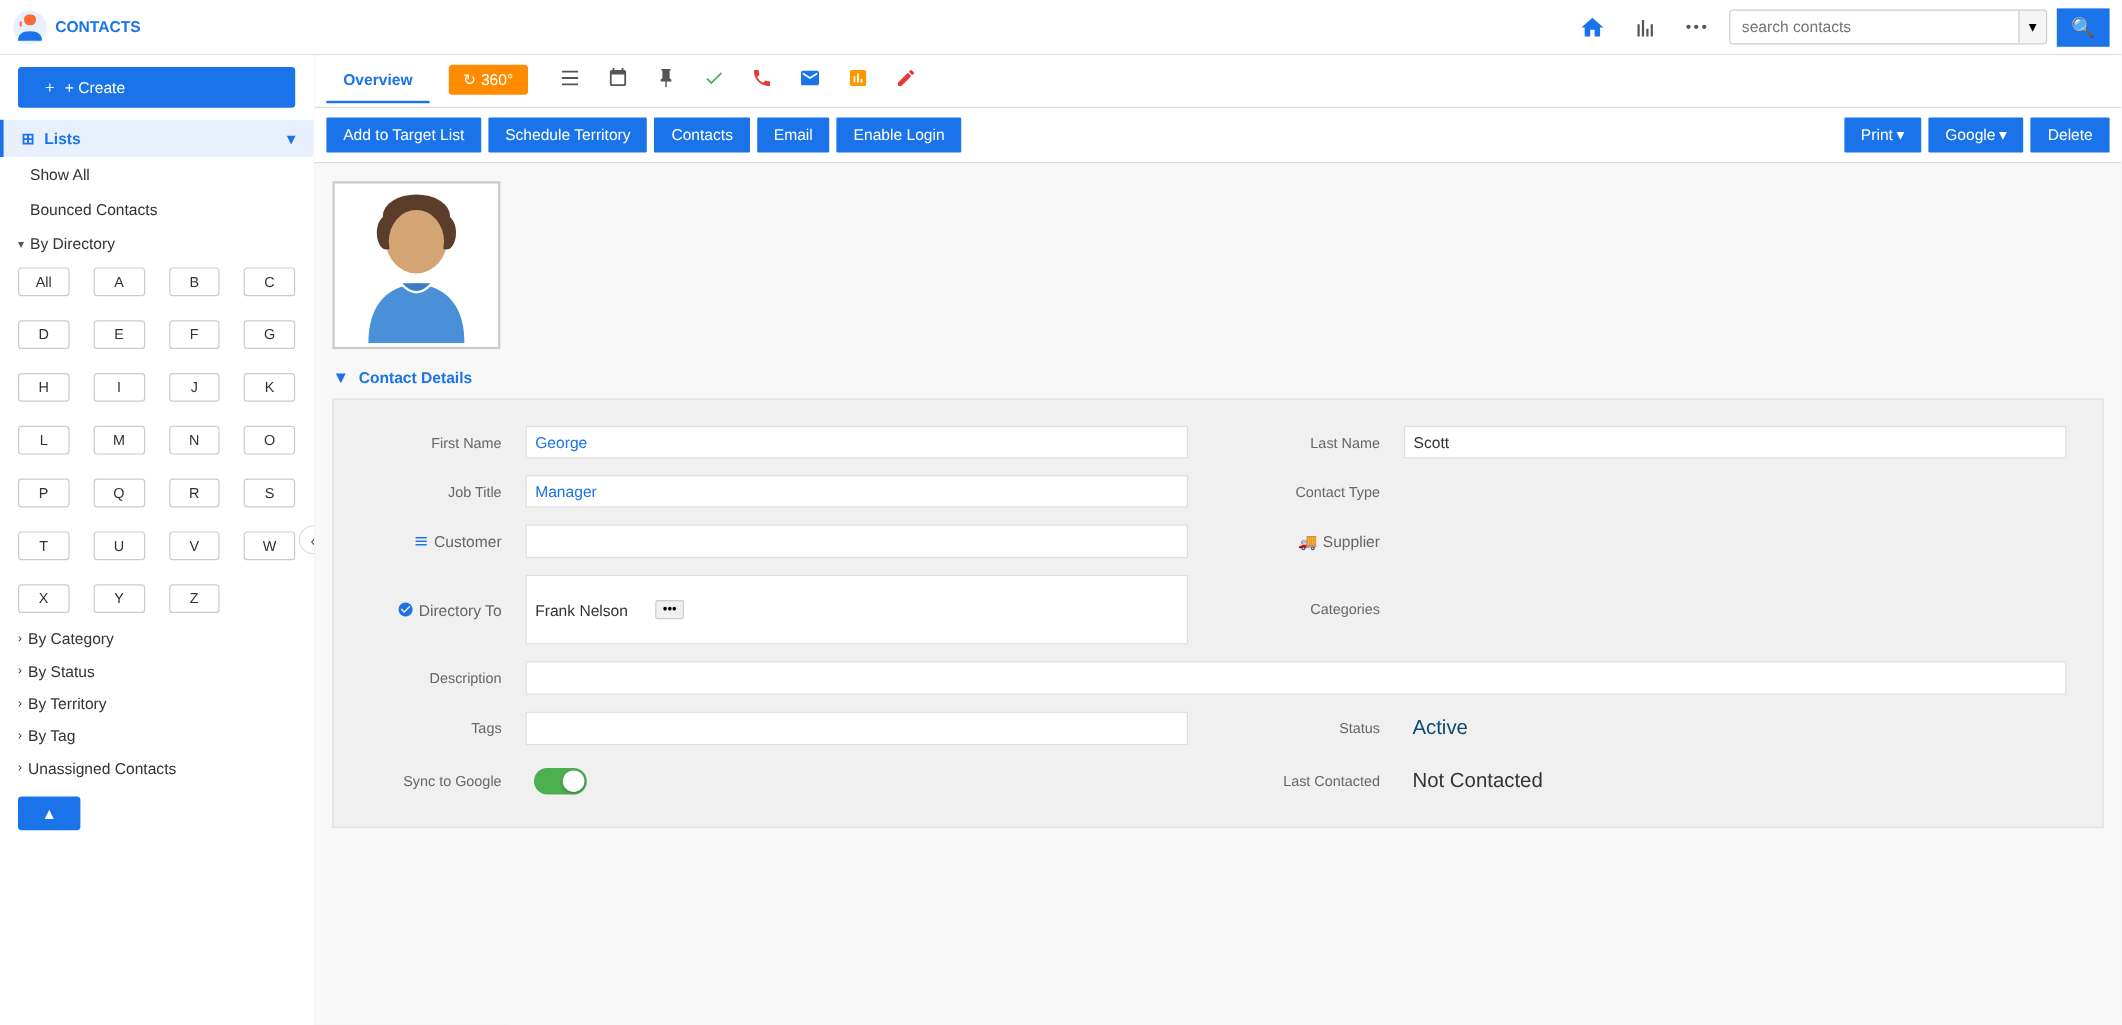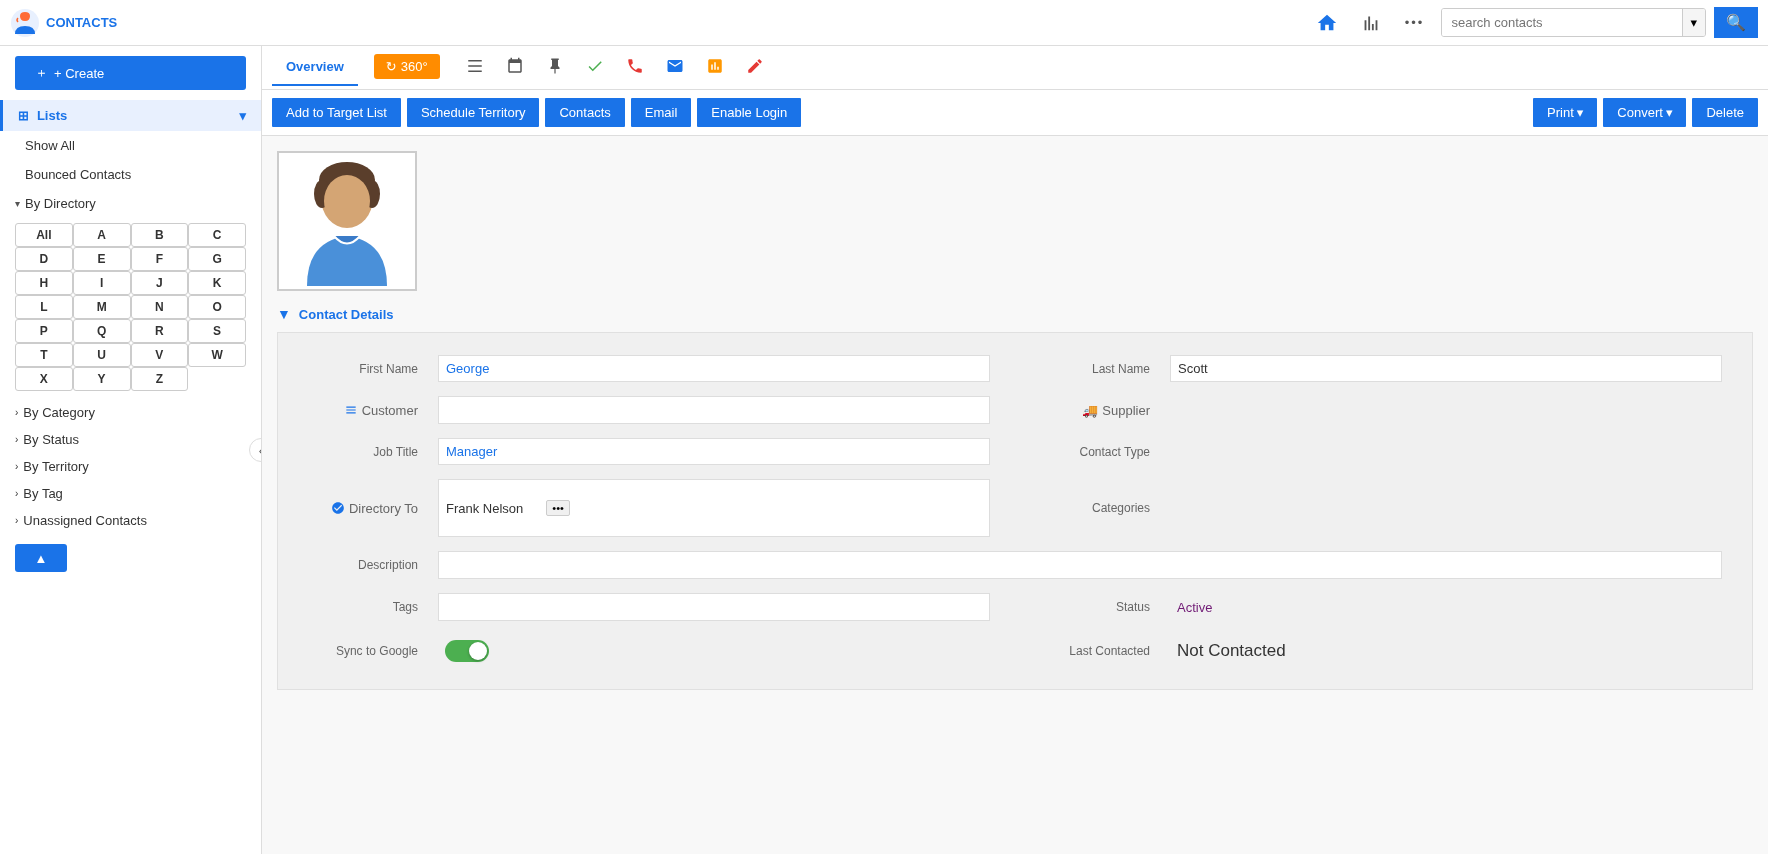--- a/index.html
+++ b/index.html
@@ -122,23 +122,22 @@
       color: #333;
       display: flex;
       align-items: center;
       gap: 5px;
       font-weight: normal;
     }
     .sidebar-collapse-header .arrow { font-size: 10px; color: #555; }
     .directory-grid {
       display: grid;
       grid-template-columns: repeat(4, 1fr);
-      gap: 0;
+      gap: 20px;
       padding: 5px 15px 8px;
-      font-weight: bold;
     }
     .dir-btn {
       border: 1px solid #ccc;
       background: #fff;
       border-radius: 3px;
       padding: 4px 2px;
       text-align: center;
       cursor: pointer;
       font-size: 12px;
       color: #333;
@@ -524,21 +523,21 @@
       <button class="action-btn">Schedule Territory</button>
       <button class="action-btn">Contacts</button>
       <button class="action-btn">Email</button>
       <button class="action-btn">Enable Login</button>
       <div class="right-actions">
         <button class="action-btn action-btn-dropdown">
           <span>Print</span>
           <span>▾</span>
         </button>
         <button class="action-btn action-btn-dropdown">
-          <span>Convert</span>
+          <span>Google</span>
           <span>▾</span>
         </button>
         <button class="action-btn">Delete</button>
       </div>
     </div>
 
     <div class="contact-content">
 
       <div class="avatar-box">
         <svg width="110" height="130" viewBox="0 0 110 130">
@@ -568,20 +567,32 @@
 
             <tr>
               <td class="label-cell">First Name</td>
               <td class="value-cell">
                 <div class="field-display" style="color:#1a73e8;">George</div>
               </td>
               <td class="divider-col"></td>
               <td class="right-label-cell">Last Name</td>
               <td class="right-value-cell">
                 <div class="field-display" style="color:#333;">Scott</div>
+              </td>
+            </tr>
+
+            <tr>
+              <td class="label-cell">Job Title</td>
+              <td class="value-cell">
+                <div class="field-display" style="color:#1a73e8;">Manager</div>
+              </td>
+              <td class="divider-col"></td>
+              <td class="right-label-cell">Contact Type</td>
+              <td class="right-value-cell">
+                <div class="field-empty"></div>
               </td>
             </tr>
 
             <tr>
               <td class="label-cell">
                 <span style="display:flex; align-items:center; justify-content:flex-end; gap:4px;">
                   <svg width="14" height="14" viewBox="0 0 24 24" fill="#1a73e8">
                       <path d="M4 6h16v2H4zm0 5h16v2H4zm0 5h16v2H4z"></path>
                     </svg>
                   <span>Customer</span>
@@ -596,32 +607,20 @@
                   <span>🚚</span>
                   <span>Supplier</span>
                 </span>
               </td>
               <td class="right-value-cell">
                 <div class="field-empty"></div>
               </td>
             </tr>
 
             <tr>
-              <td class="label-cell">Job Title</td>
-              <td class="value-cell">
-                <div class="field-display" style="color:#1a73e8;">Manager</div>
-              </td>
-              <td class="divider-col"></td>
-              <td class="right-label-cell">Contact Type</td>
-              <td class="right-value-cell">
-                <div class="field-empty"></div>
-              </td>
-            </tr>
-
-            <tr>
               <td class="label-cell">
                 <span style="display:flex; align-items:center; justify-content:flex-end; gap:4px;">
                   <svg width="14" height="14" viewBox="0 0 24 24" fill="#1a73e8">
                       <path d="M12 2C6.48 2 2 6.48 2 12s4.48 10 10 10 10-4.48 10-10S17.52 2 12 2zm-2 15l-5-5 1.41-1.41L10 14.17l7.59-7.59L19 8l-9 9z"></path>
                     </svg>
                   <span>Directory To</span>
                 </span>
               </td>
               <td class="value-cell">
                 <div style="border:1px solid #ddd; background:#fff; padding:20px 7px; display:flex; align-items:center; gap:23px;">
@@ -644,21 +643,21 @@
             </tr>
 
             <tr>
               <td class="label-cell">Tags</td>
               <td class="value-cell">
                 <div class="field-empty"></div>
               </td>
               <td class="divider-col"></td>
               <td class="right-label-cell">Status</td>
               <td class="right-value-cell">
-                <span style="font-size:13px; color:#701a75; padding:5px 7px;">Active</span>
+                <span style="font-size:17px; color:#0c4a6e; padding:5px 7px;">Active</span>
               </td>
             </tr>
 
             <tr>
               <td class="label-cell">Sync to Google</td>
               <td class="value-cell">
                 <div style="padding:5px 7px;">
                   <div class="toggle">
                     <div class="toggle-knob"></div>
                   </div>

